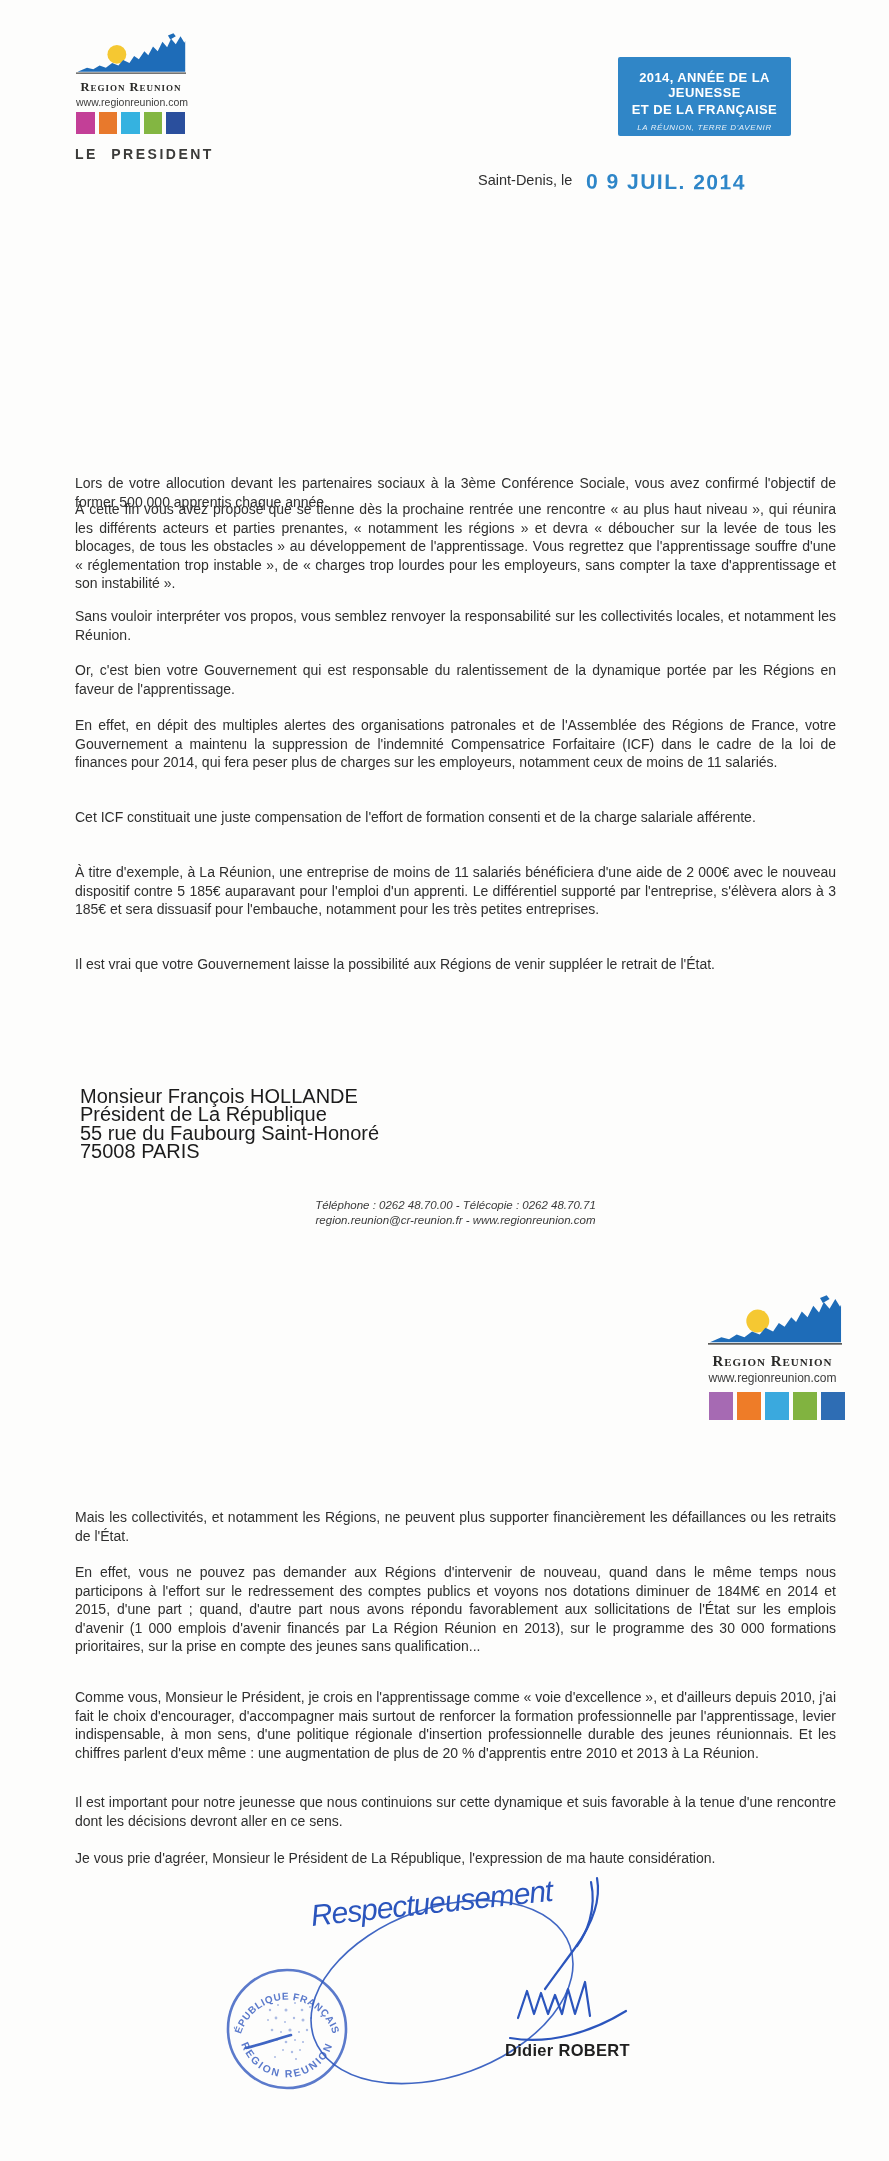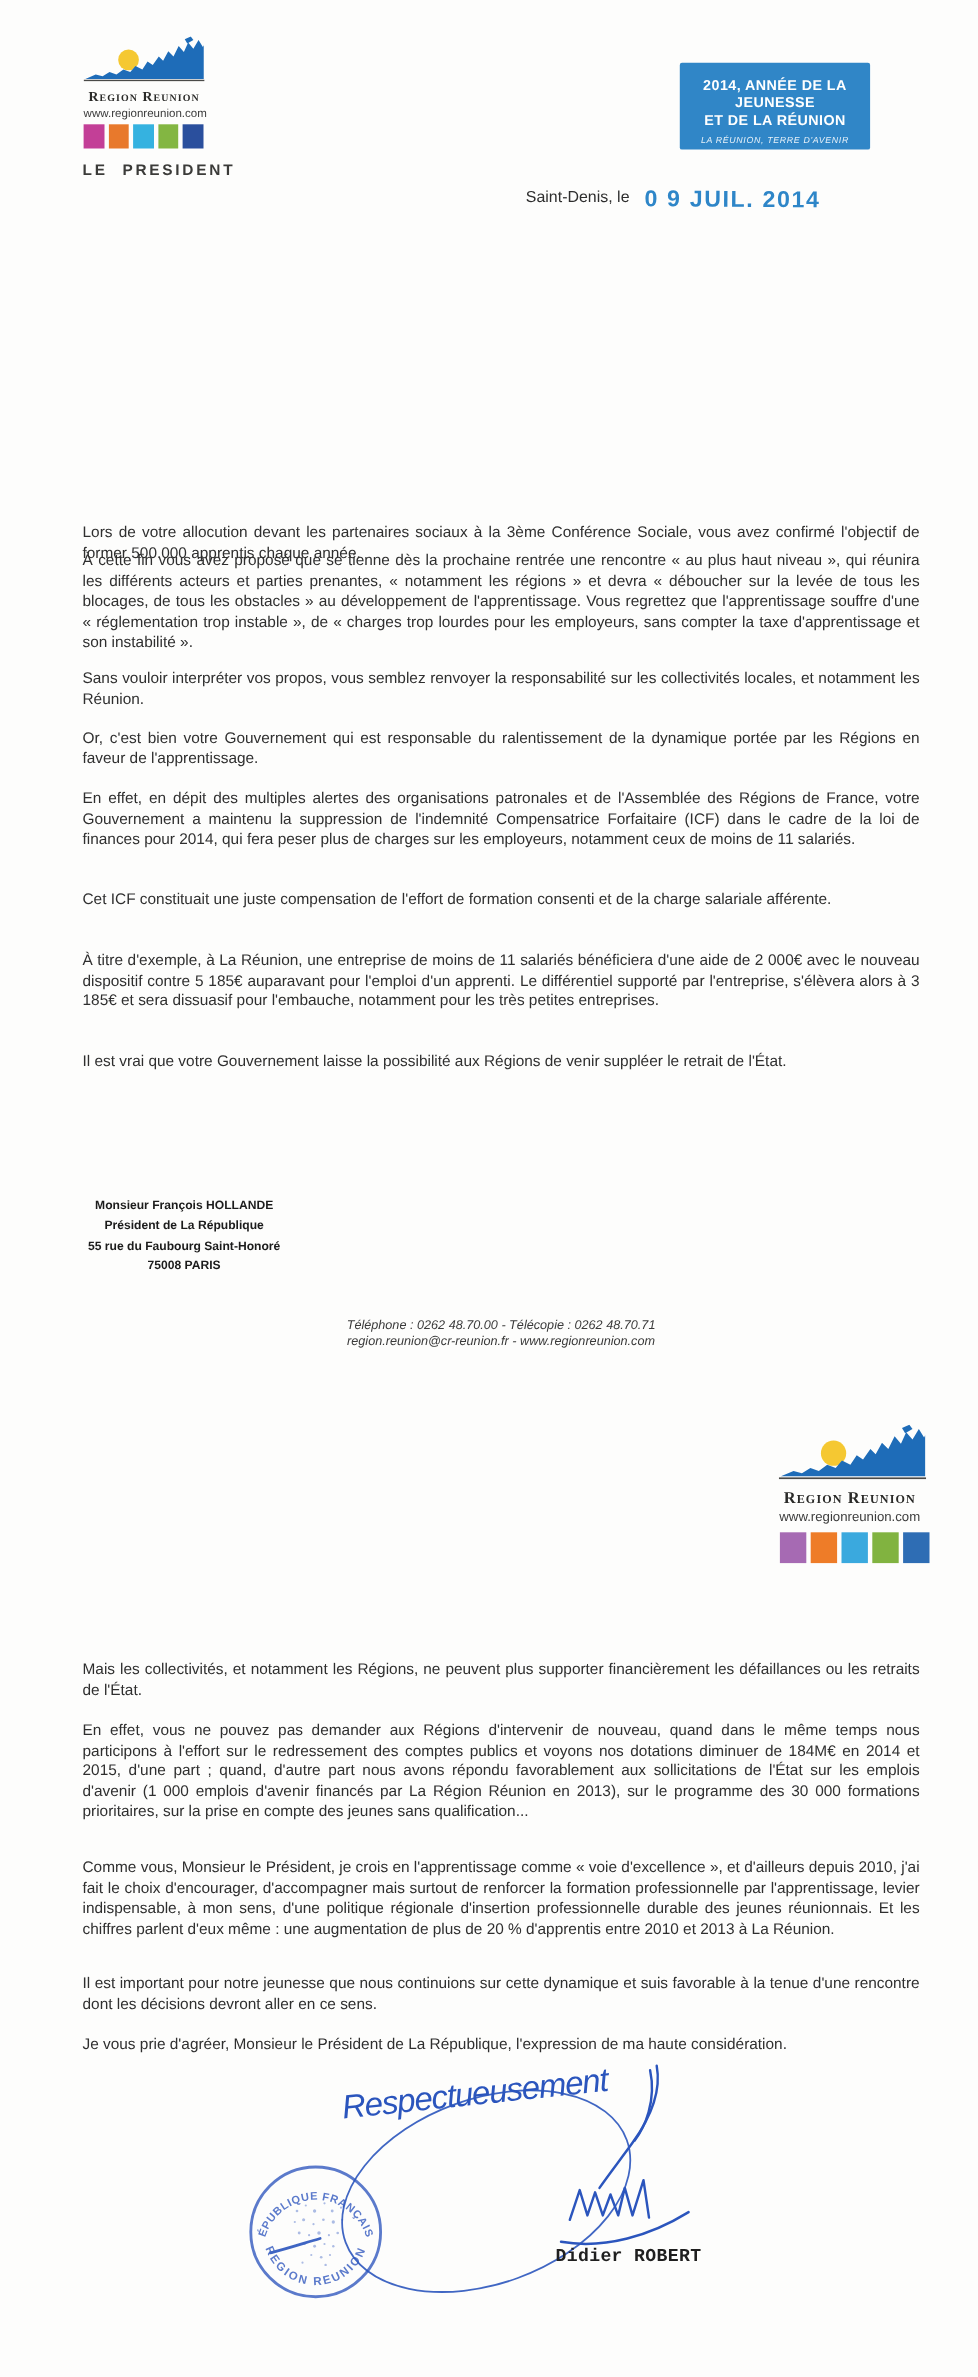--- a/index.html
+++ b/index.html
@@ -40,28 +40,28 @@
     transform:rotate(.4deg); white-space:nowrap;
   }
 
   .p {
     position:absolute; left:75px; width:761px;
     font-size:14px; line-height:18.5px; color:#2f2f2f;
     text-align:justify;
   }
   .p.single { text-align:left; }
 
-  .recipient { font-size:11px; font-weight:bold; color:#1c1c1c; line-height:18.4px;text-align:center; }
+  .recipient { font-size:20px; font-weight:normal; color:#1c1c1c; line-height:18.4px; }
 
   .footer {
     width:761px; text-align:center; font-style:italic;
     font-size:11.5px; line-height:15.2px; color:#3a3a3a;
   }
 
-  .signatory { font-size:16.5px; font-weight:bold; color:#1f1f1f; letter-spacing:.3px;font-family:Liberation Mono, monospace; }
+  .signatory { font-size:16.5px; font-weight:bold; color:#1f1f1f; letter-spacing:.3px; }
 
   svg text { font-family:"Liberation Sans", sans-serif; }
 </style>
 </head>
 <body>
 
 <div class="page">
 
   <div class="abs" style="left:76px; top:33px; width:110px;">
     <svg width="110" height="46" viewBox="0 0 140 58">
@@ -78,21 +78,21 @@
       <span style="width: 18.6px; height: 22px; background: rgb(53, 178, 224);"></span>
       <span style="width: 18.6px; height: 22px; background: rgb(131, 182, 66);"></span>
       <span style="width: 18.6px; height: 22px; background: rgb(42, 79, 157);"></span>
     </div>
   </div>
 
   <div class="abs president" style="left:75px; top:146px;">LE PRESIDENT</div>
 
   <div class="abs badge" style="left: 618px; top: 57px; width: 173px; height: 79px; background: rgb(48, 134, 199);">
     <div class="l1">2014, ANNÉE DE LA JEUNESSE</div>
-    <div class="l2">ET DE LA RÉUNION</div>
+    <div class="l2">ET DE LA FRANÇAISE</div>
     <div class="l3">LA RÉUNION, TERRE D'AVENIR</div>
   </div>
 
   <div class="abs dateline-place" style="left:478px; top:172px;">Saint-Denis, le</div>
   <div class="abs date-stamp" style="left: 586px; top: 170px; color: rgb(46, 134, 200);">0 9  JUIL. 2014</div>
 
   <div class="p" style="top:447px;margin-top:27px;">Lors de votre allocution devant les partenaires sociaux à la 3ème Conférence Sociale, vous avez confirmé l'objectif de former 500.000 apprentis chaque année.</div>
   <div class="p" style="top:500px;">À cette fin vous avez proposé que se tienne dès la prochaine rentrée une rencontre « au plus haut niveau », qui réunira les différents acteurs et parties prenantes, « notamment les régions » et devra « déboucher sur la levée de tous les blocages, de tous les obstacles » au développement de l'apprentissage. Vous regrettez que l'apprentissage souffre d'une « réglementation trop instable », de « charges trop lourdes pour les employeurs, sans compter la taxe d'apprentissage et son instabilité ».</div>
   <div class="p" style="top:607px;">Sans vouloir interpréter vos propos, vous semblez renvoyer la responsabilité sur les collectivités locales, et notamment les Réunion.</div>
   <div class="p" style="top:661px;">Or, c'est bien votre Gouvernement qui est responsable du ralentissement de la dynamique portée par les Régions en faveur de l'apprentissage.</div>

